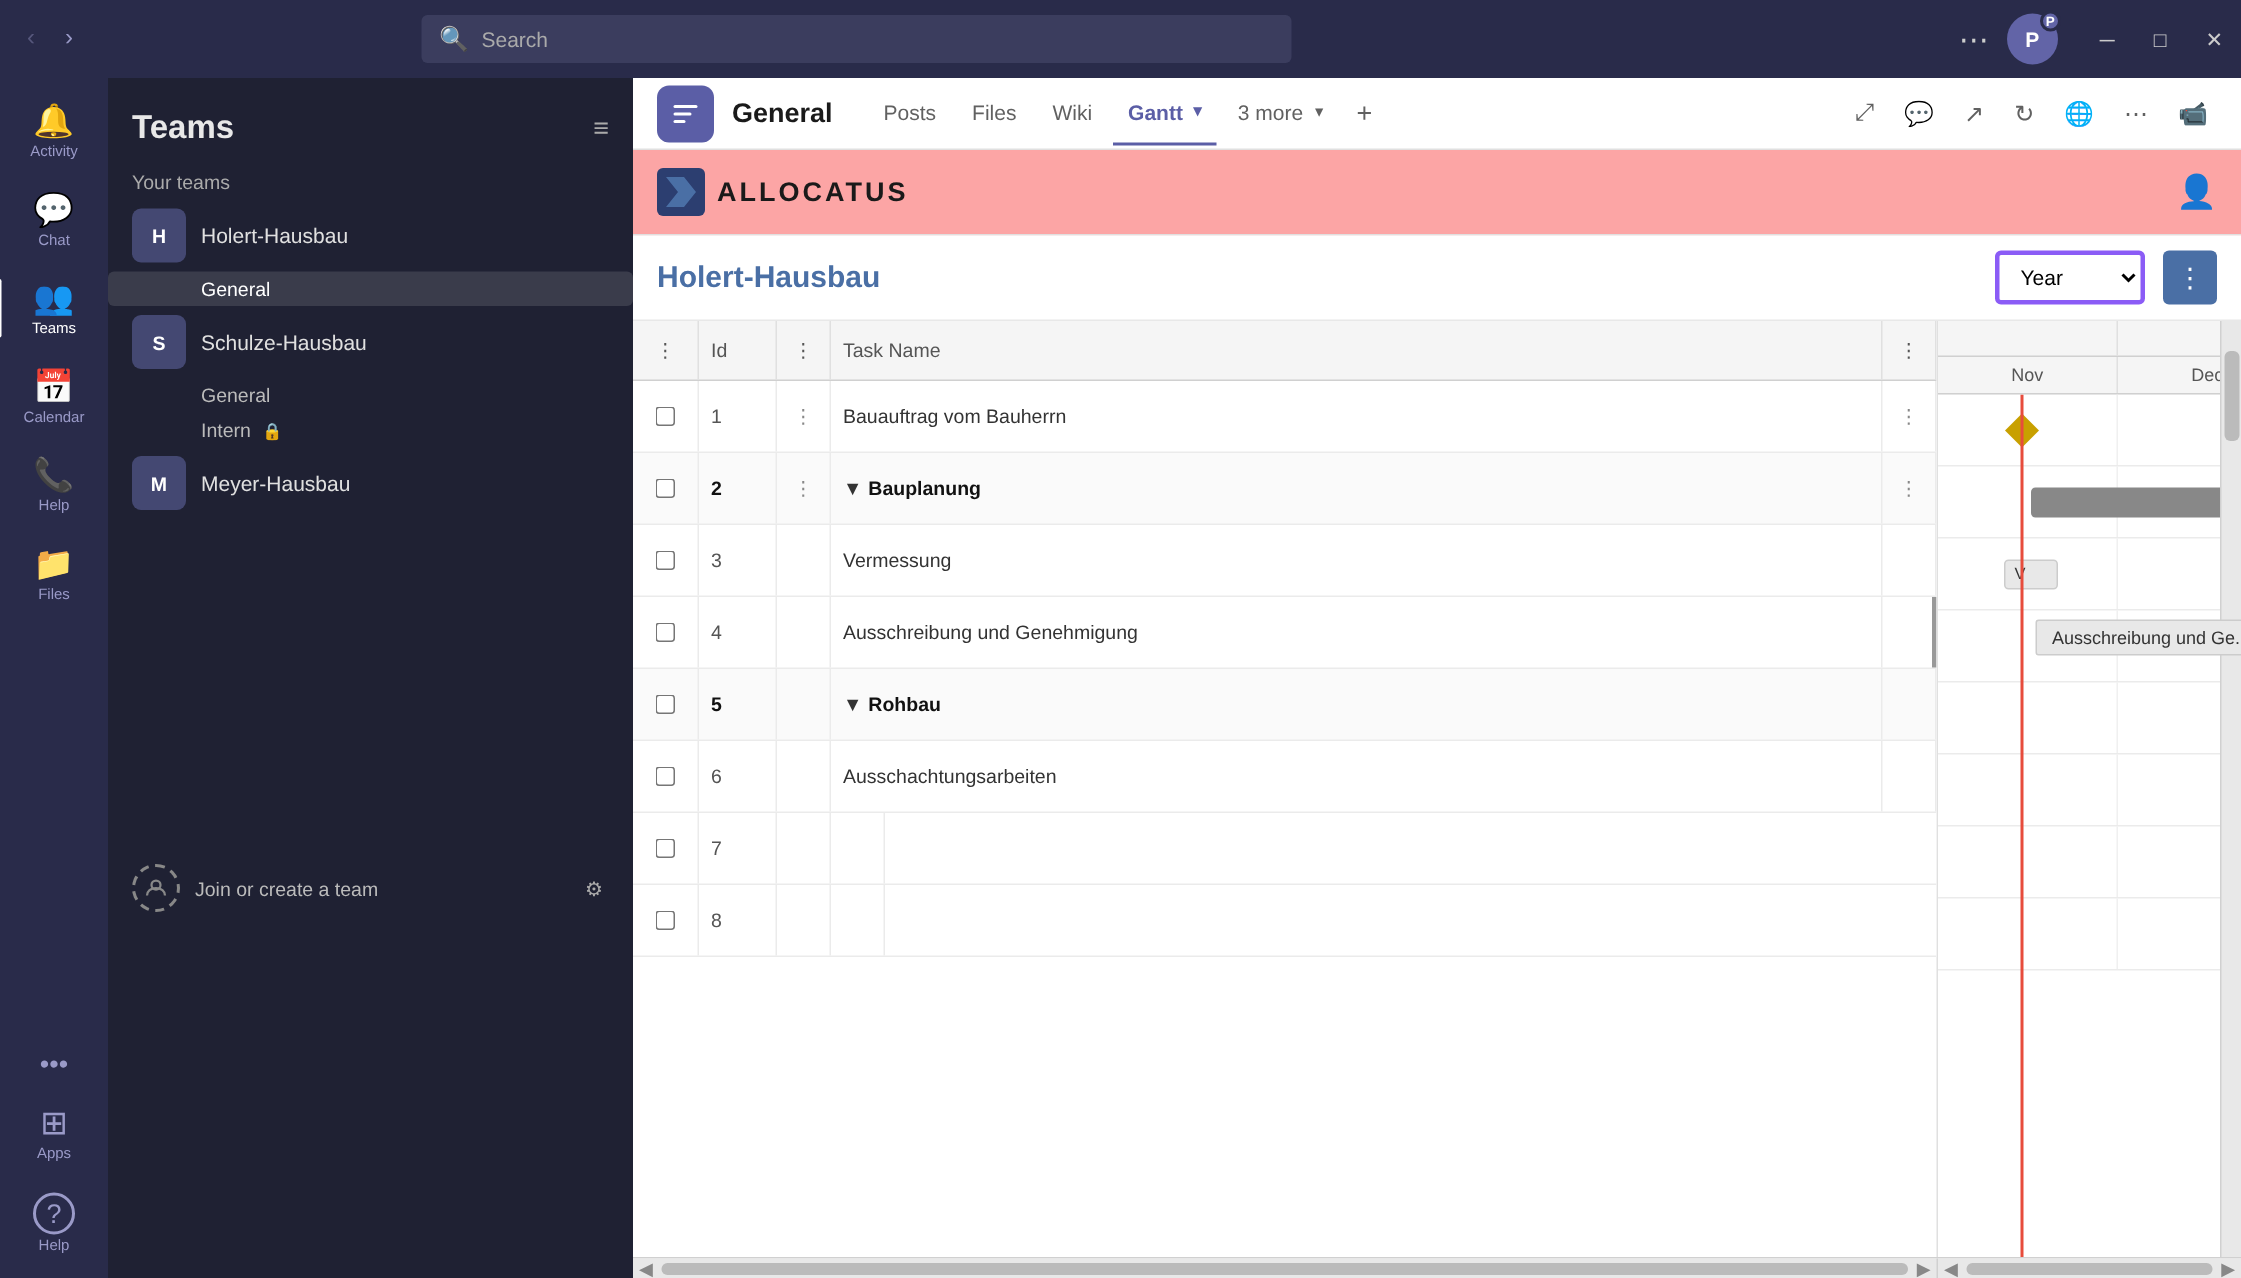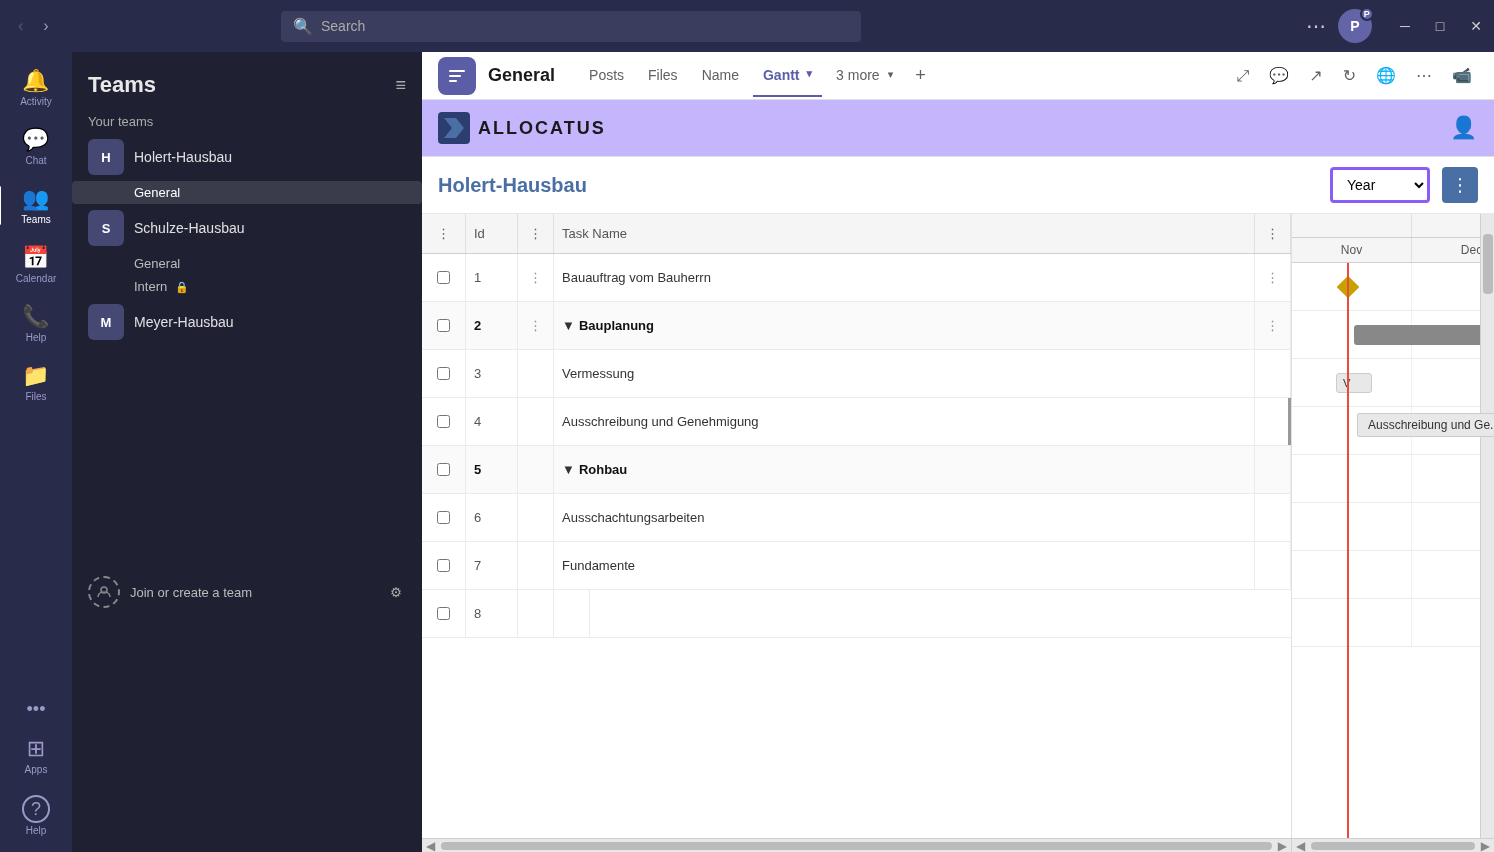--- a/index.html
+++ b/index.html
@@ -113,21 +113,21 @@
       border-bottom: 2px solid transparent; white-space: nowrap;
     }
     .tab-item.active { color: #5b5ea6; border-bottom-color: #5b5ea6; font-weight: 600; }
     .tab-dropdown { display: flex; align-items: flex-start; gap: 3px; }
     .tab-more { display: flex; align-items: center; gap: 4px; }
     .tab-add { padding: 6px 8px; color: #616161; cursor: pointer; font-size: 18px; }
     .tab-actions { margin-left: auto; display: flex; align-items: center; gap: 8px; }
     .tab-action-btn { color: #616161; padding: 6px; cursor: pointer; font-size: 16px; border-radius: 4px; }
     .gantt-header-bar {
       display: flex; align-items: center; padding: 12px 16px;
-      background: #c4b5fd; border-bottom: 1px solid #e0e0e0;
+      background: #fca5a5; border-bottom: 1px solid #e0e0e0;
     }
     .gantt-logo { display: flex; align-items: center; gap: 8px; }
     .gantt-logo-icon {
       width: 32px; height: 32px; background: #2c3e70; border-radius: 4px;
       display: flex; align-items: center; justify-content: center;
     }
     .gantt-logo-icon-inner {
       width: 20px; height: 20px; background: #4a6fa5; clip-path: polygon(0 0, 60% 0, 100% 50%, 60% 100%, 0 100%, 40% 50%);
     }
     .gantt-logo-text { font-size: 18px; font-weight: 700; color: #1a1a1a; letter-spacing: 2px; }
@@ -350,21 +350,21 @@
     <div class="channel-icon">
       <svg width="20" height="20" viewBox="0 0 20 20" fill="none">
         <rect x="2" y="4" width="16" height="2" rx="1" fill="white"></rect>
         <rect x="2" y="9" width="12" height="2" rx="1" fill="white"></rect>
         <rect x="2" y="14" width="8" height="2" rx="1" fill="white"></rect>
       </svg>
     </div>
     <span class="channel-name-big">General</span>
     <div class="tab-item">Posts</div>
     <div class="tab-item">Files</div>
-    <div class="tab-item">Name</div>
+    <div class="tab-item">Wiki</div>
     <div class="tab-item active tab-dropdown">
       <span>Gantt</span>
       <span style="font-size:11px; margin-left:4px;">▾</span>
     </div>
     <div class="tab-item tab-more">
       <span>3 more</span>
       <span style="font-size:11px; margin-left:4px;">▾</span>
     </div>
     <span class="tab-add">+</span>
     <div class="tab-actions">
@@ -476,21 +476,20 @@
           <div class="gcell task">Ausschachtungsarbeiten</div>
           <div class="gcell dots-col"></div>
         </div>
 
         <div class="gantt-row">
           <div class="gcell check">
               <input type="checkbox" style="">
             </div>
           <div class="gcell id">7</div>
           <div class="gcell dots-col"></div>
-          <div class="gcell task">Fundamente</div>
           <div class="gcell dots-col"></div>
         </div>
 
         <div class="gantt-row">
           <div class="gcell check">
               <input type="checkbox" style="">
             </div>
           <div class="gcell id">8</div>
           <div class="gcell dots-col"></div>
           <div class="gcell dots-col"></div>

